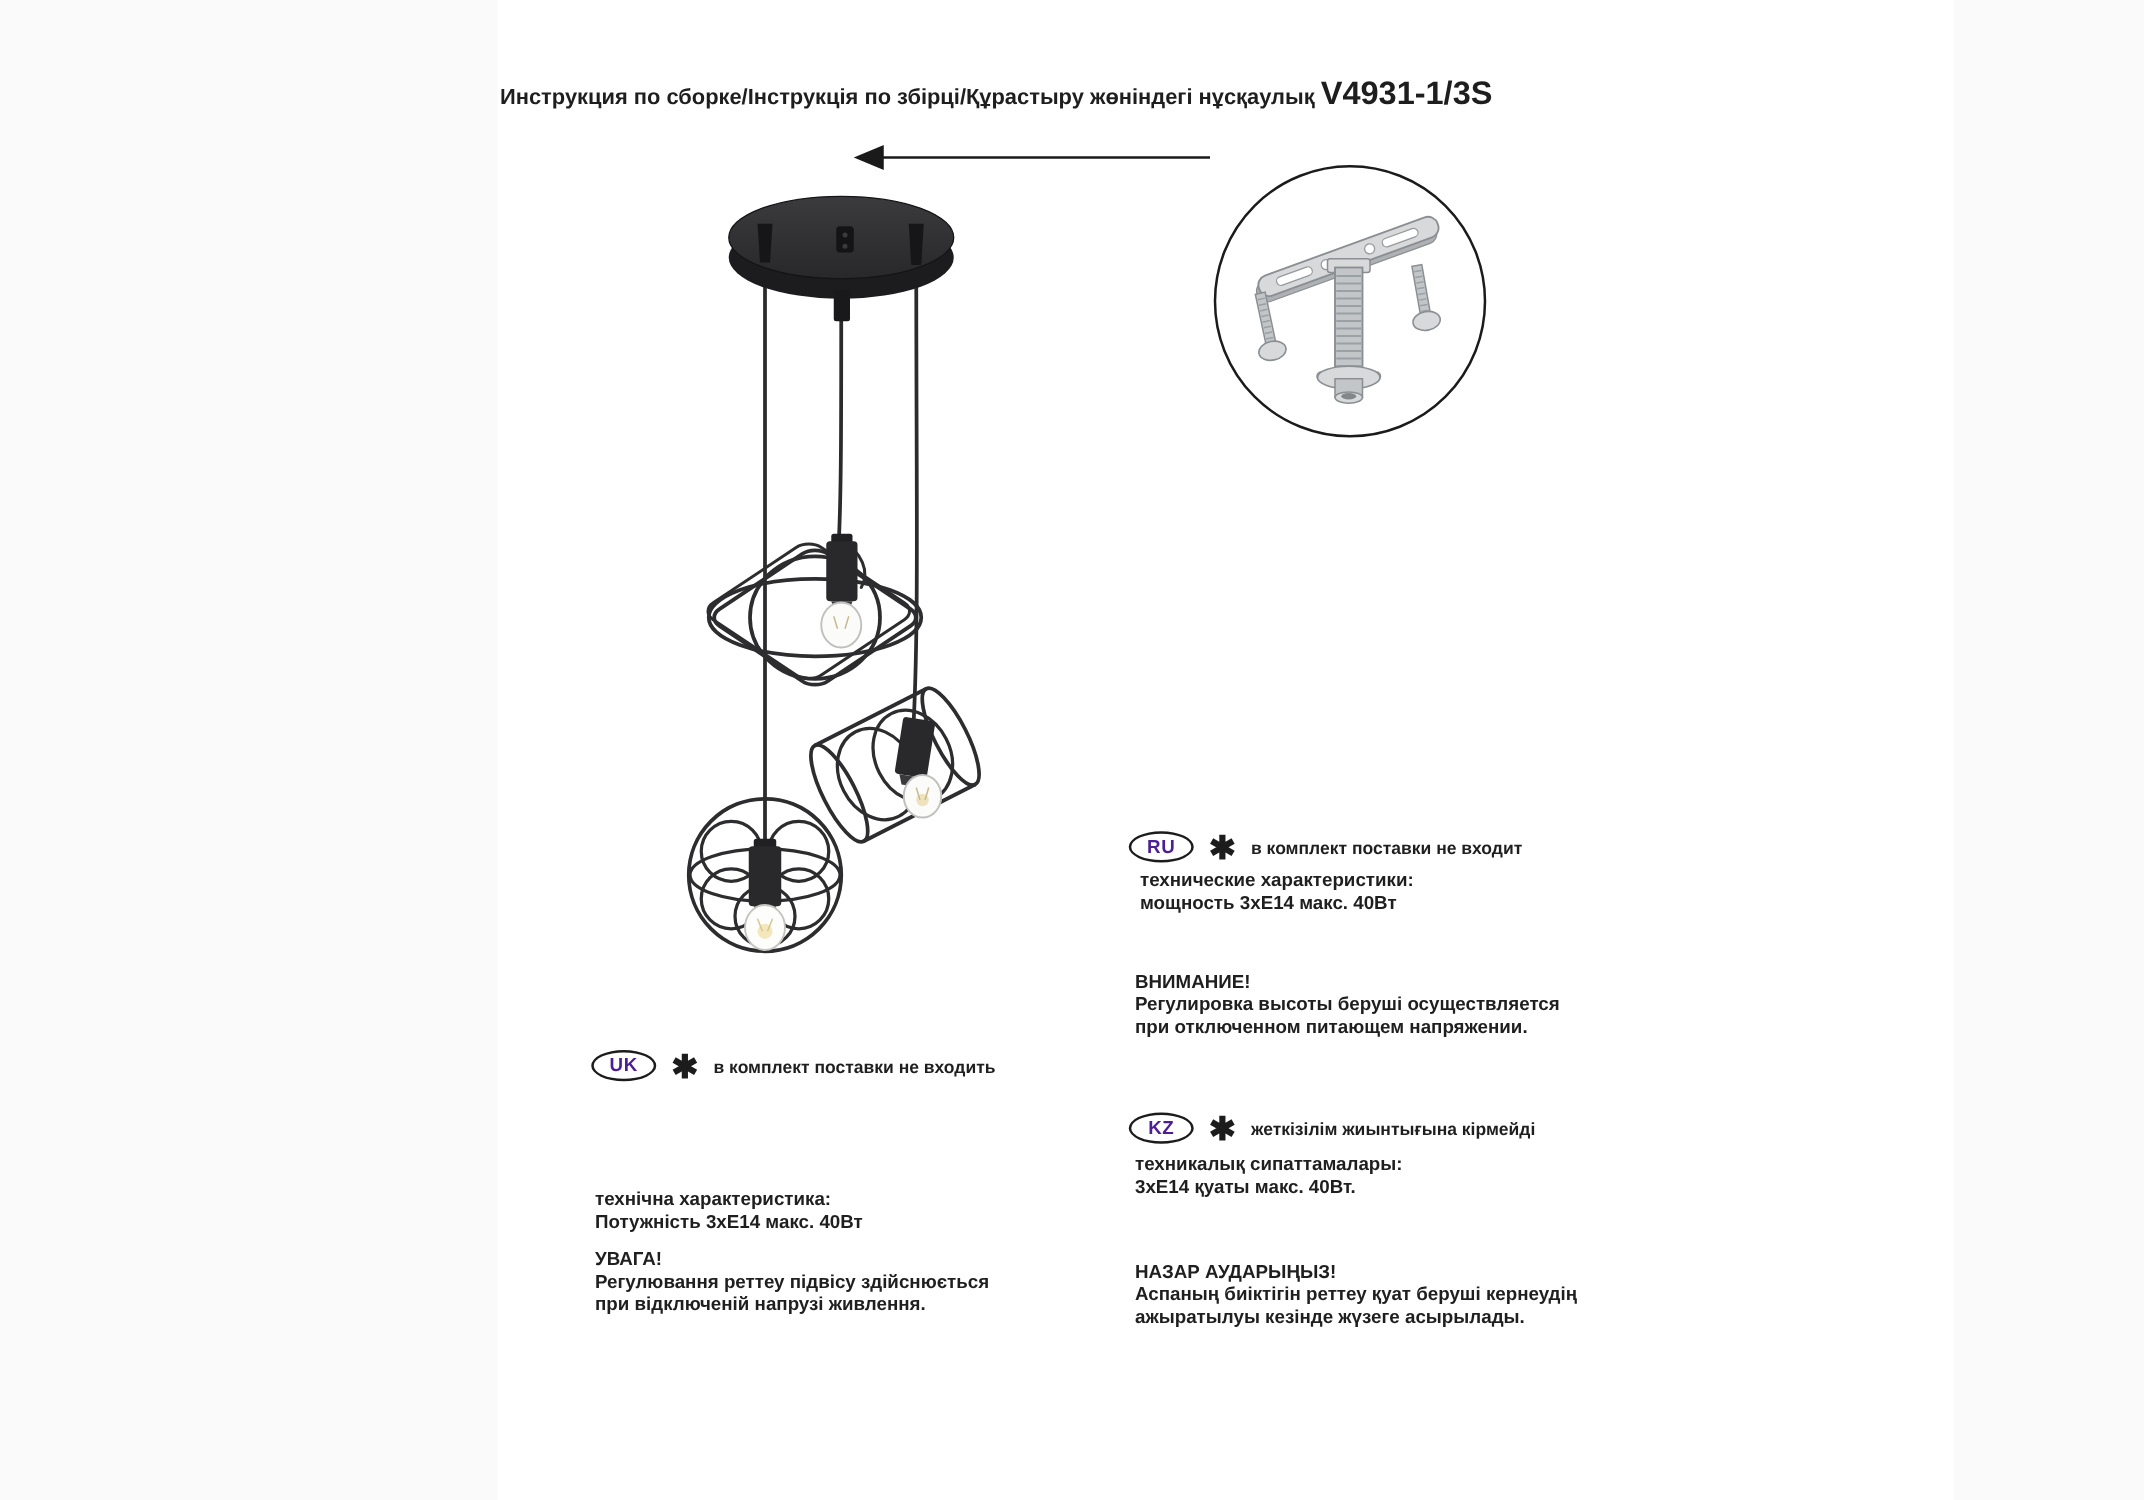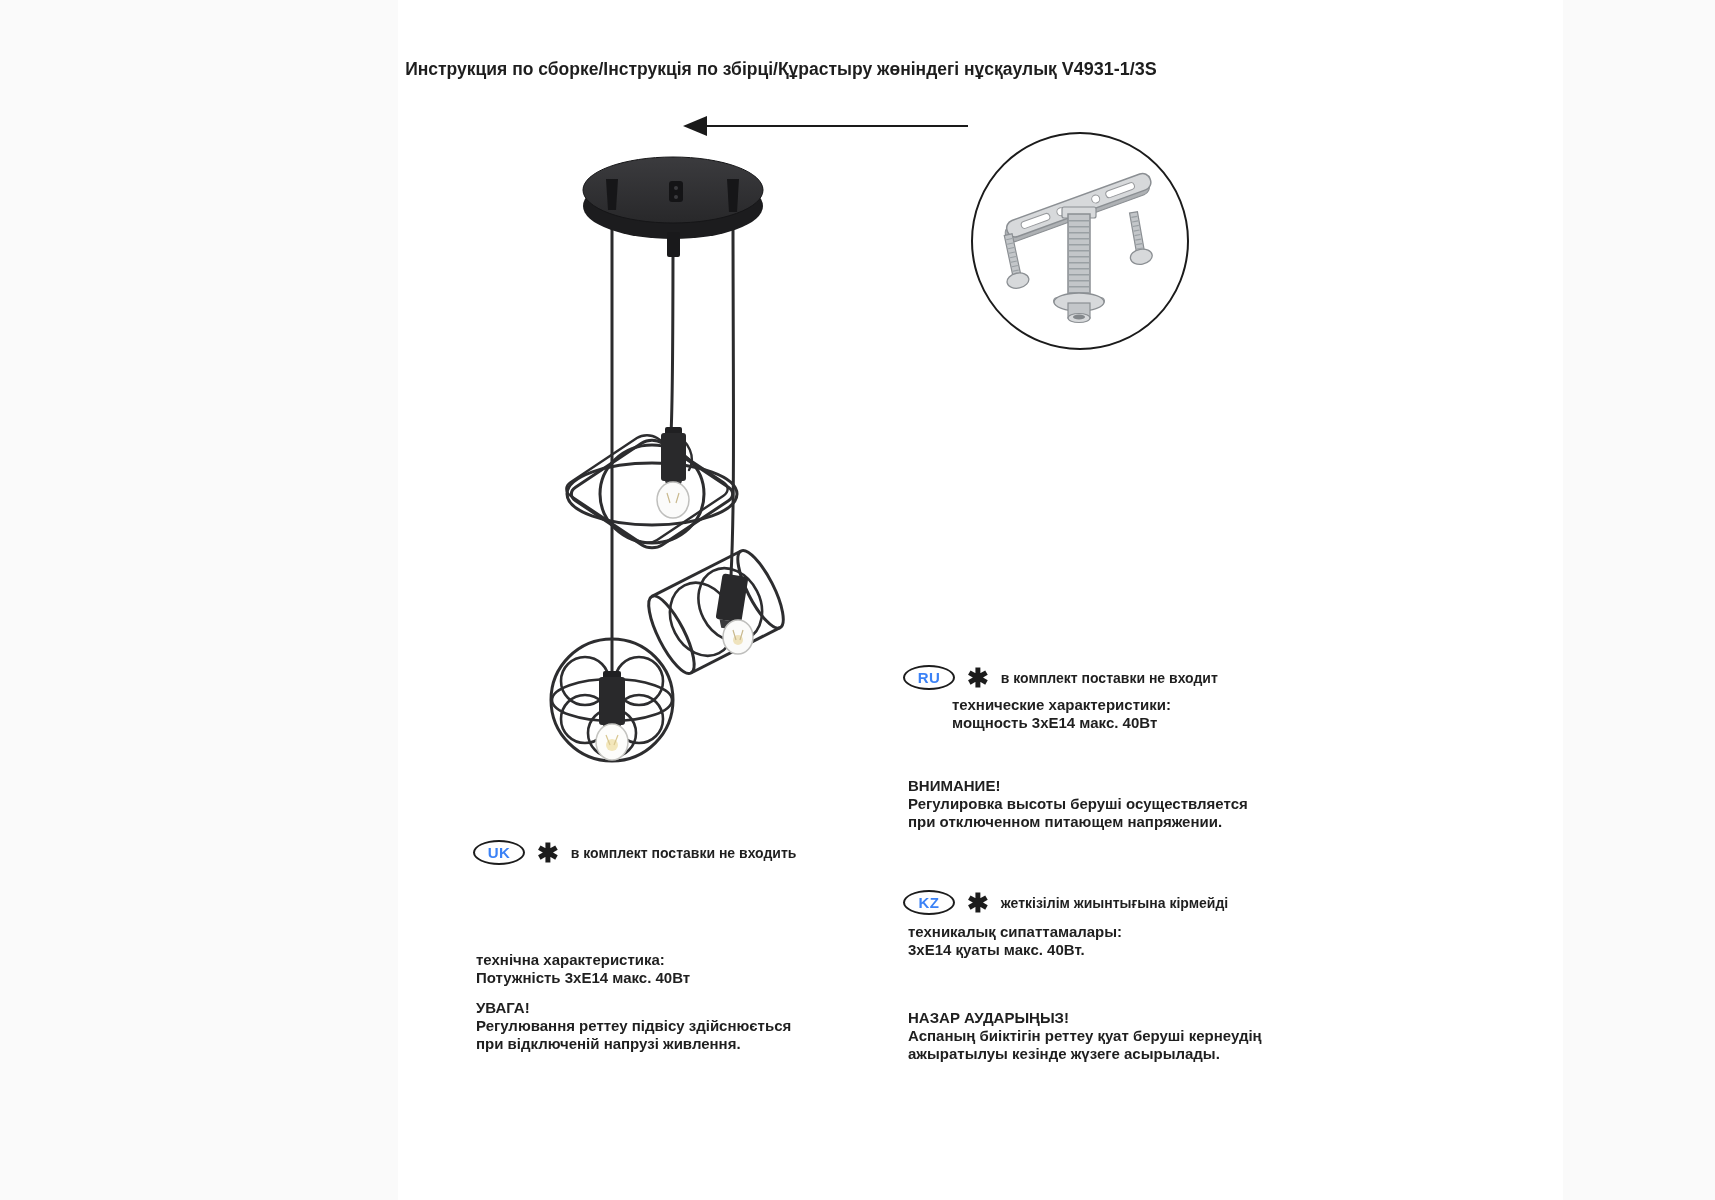--- a/index.html
+++ b/index.html
@@ -10,27 +10,27 @@
     color:#1f1f1f;
   }
   .edge-band{position:absolute;top:0;bottom:0;background:#fafafa;}
   .edge-left{left:0;width:398px;}
   .edge-right{right:0;width:152px;}
   .page-title{
     position:absolute;left:400px;top:59px;width:762px;
     text-align:center;font-weight:bold;font-size:17.5px;color:#1e1e1e;
     white-space:nowrap;
   }
-  .page-title .model{font-size:18px;}
+  .page-title .model{font-size:26px;}
   .illustration{position:absolute;left:400px;top:88px;width:840px;height:720px;}
   .lang-row{position:absolute;display:flex;align-items:center;gap:12px;}
   .badge{
     width:52px;height:25px;border:2.5px solid #1c1c1c;border-radius:50%;
     display:flex;align-items:center;justify-content:center;
-    font-weight:bold;font-size:15px;letter-spacing:0.5px;color:#3b82f6;
+    font-weight:bold;font-size:15px;letter-spacing:0.5px;color:#4c1d95;
     box-sizing:border-box;flex:0 0 auto;
   }
   .asterisk{font-size:26px;font-weight:bold;line-height:20px;color:#1c1c1c;}
   .note{font-size:14px;font-weight:bold;white-space:nowrap;}
   .text-block{position:absolute;font-size:15px;font-weight:bold;line-height:18px;white-space:nowrap;}
 </style>
 </head>
 <body>
 
 <div class="edge-band edge-left"></div>
@@ -169,21 +169,21 @@
     <circle cx="612" cy="745" r="6" fill="#f3e7bb"></circle>
     <path d="M606,735 L610,745 M618,735 L614,745" stroke="#d8c68f" stroke-width="1.2" fill="none"></path>
   </g>
 </svg>
 
 <div class="lang-row" style="left:903px;top:665px;">
   <span class="badge">RU</span>
   <span class="asterisk">✱</span>
   <span class="note">в комплект поставки не входит</span>
 </div>
-<div class="text-block" style="left:952px;top:696px;">
+<div class="text-block" style="left:912px;top:696px;">
   <div>технические характеристики:</div>
   <div>мощность 3хЕ14 макс. 40Вт</div>
 </div>
 <div class="text-block" style="left:908px;top:777px;">
   <div>ВНИМАНИЕ!</div>
   <div>Регулировка высоты беруші осуществляется</div>
   <div>при отключенном питающем напряжении.</div>
 </div>
 
 <div class="lang-row" style="left:473px;top:840px;">

